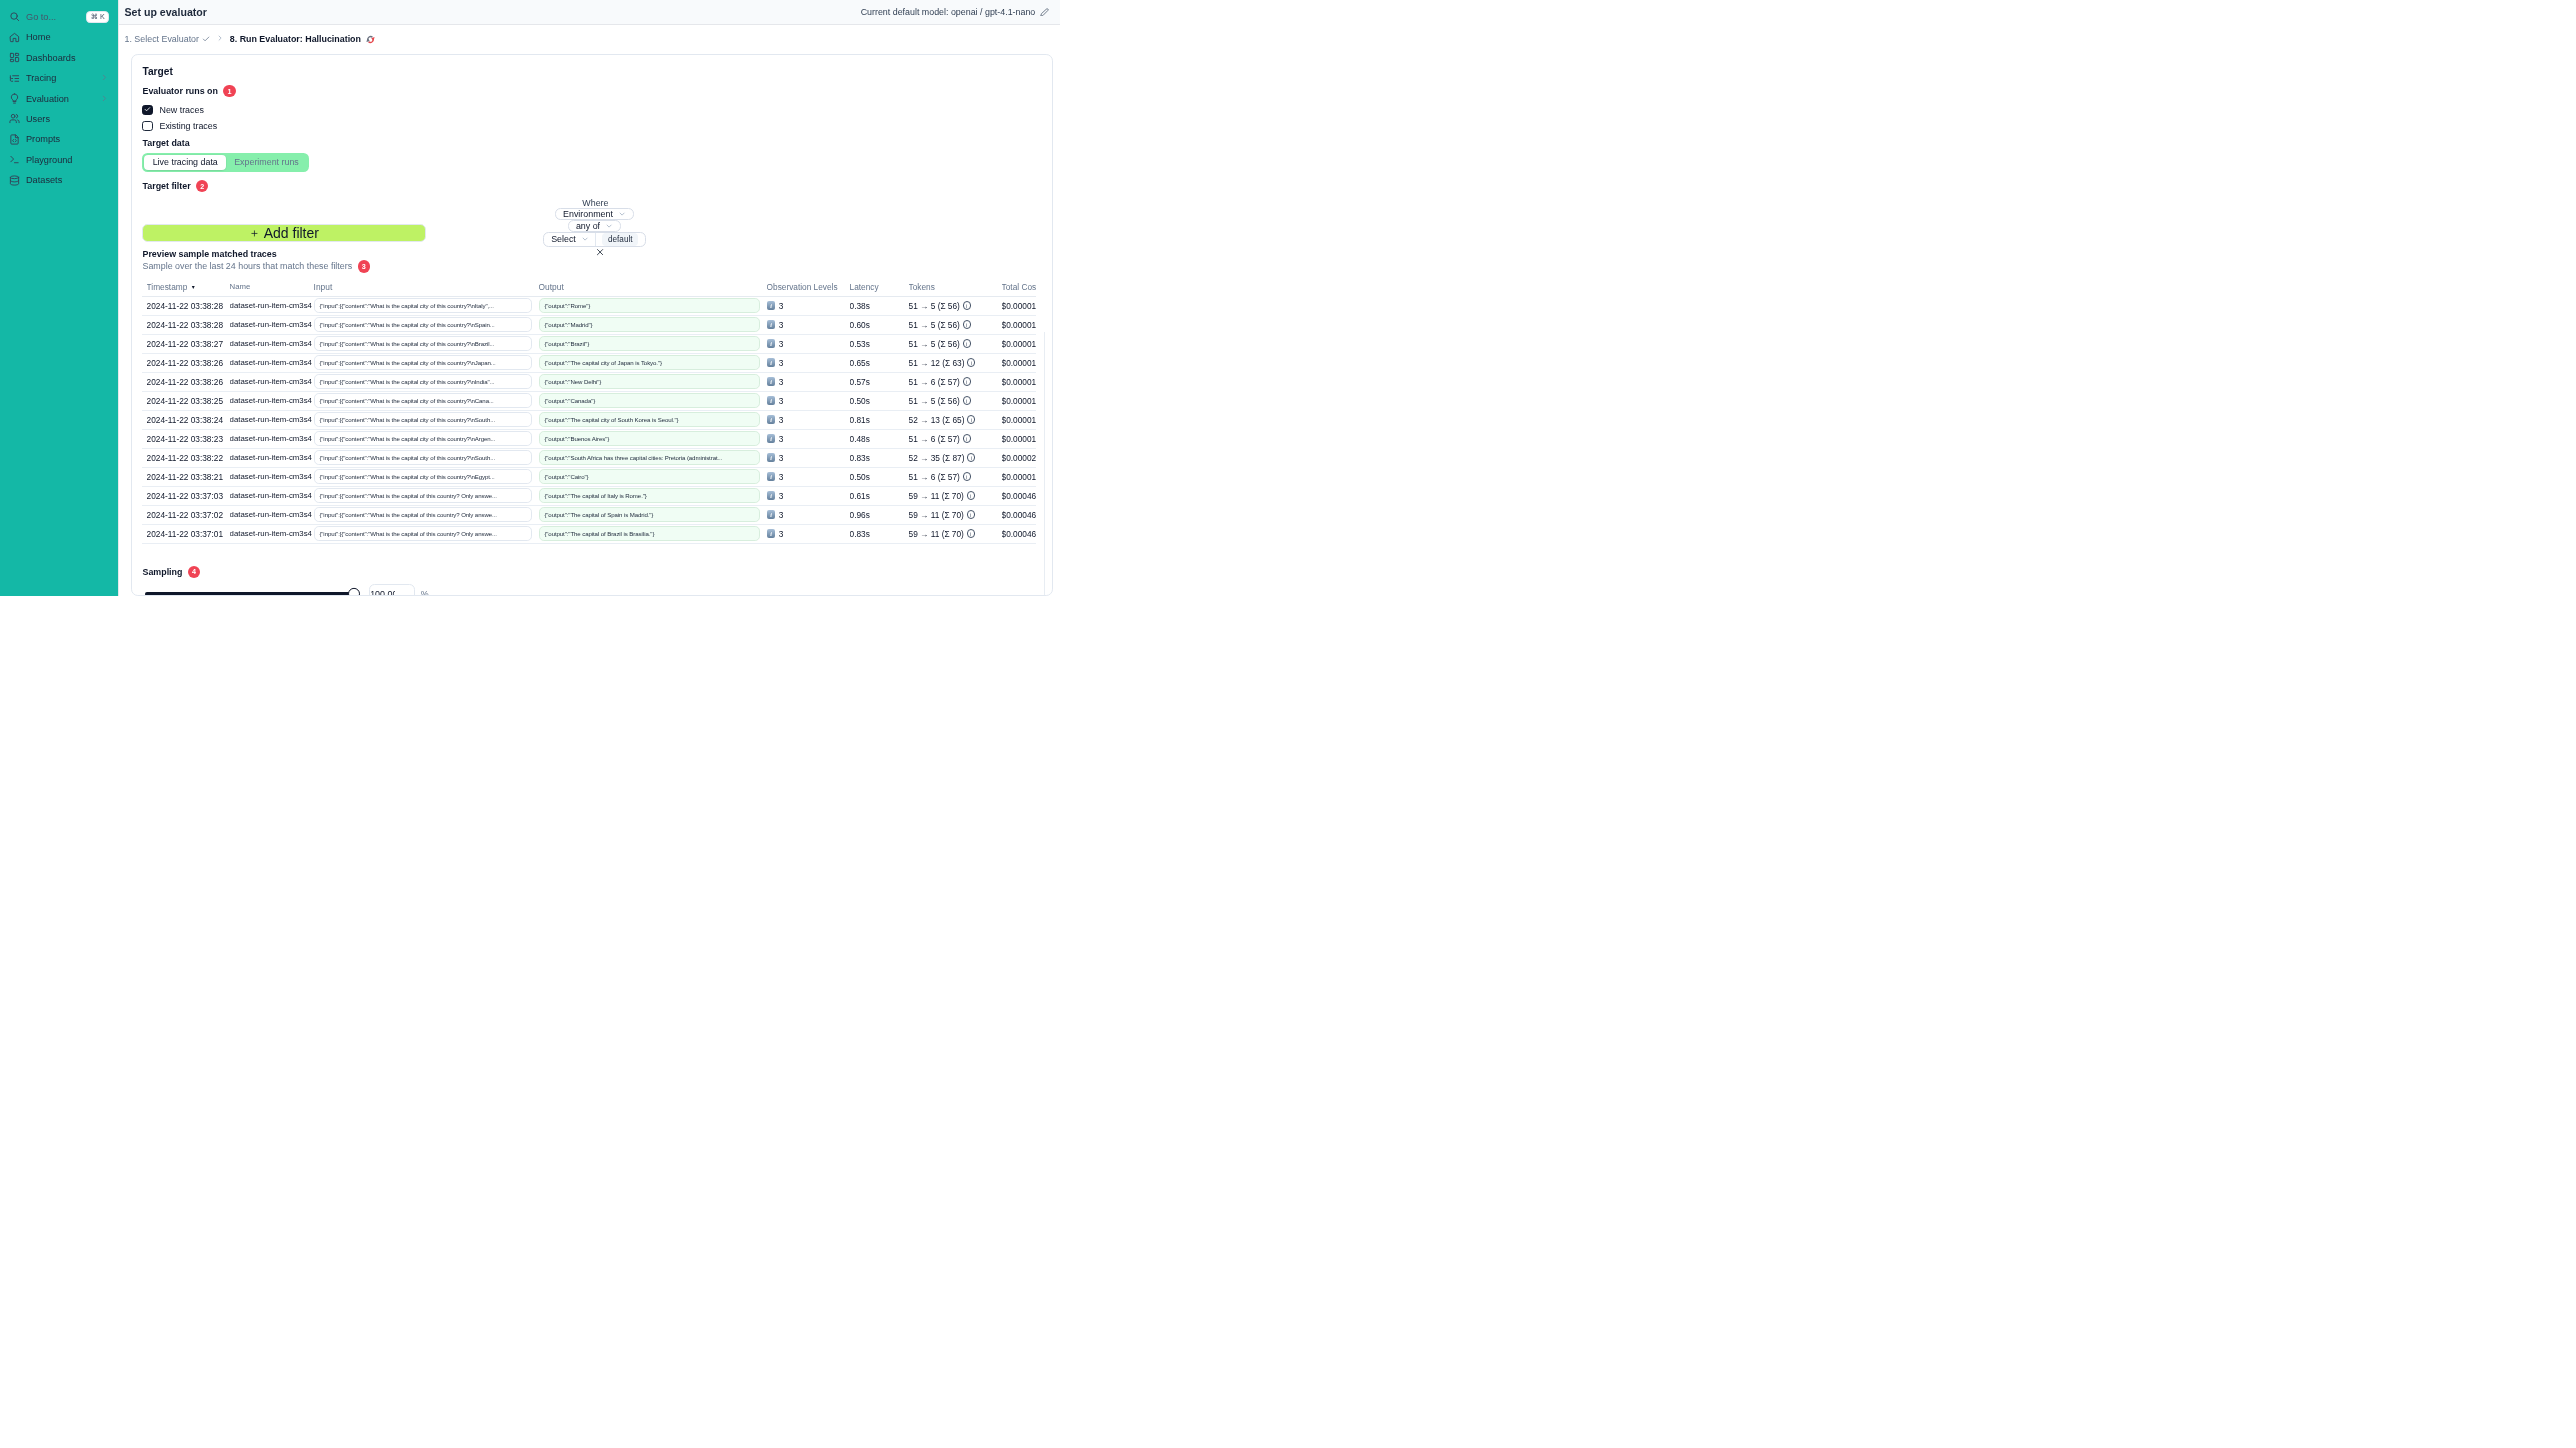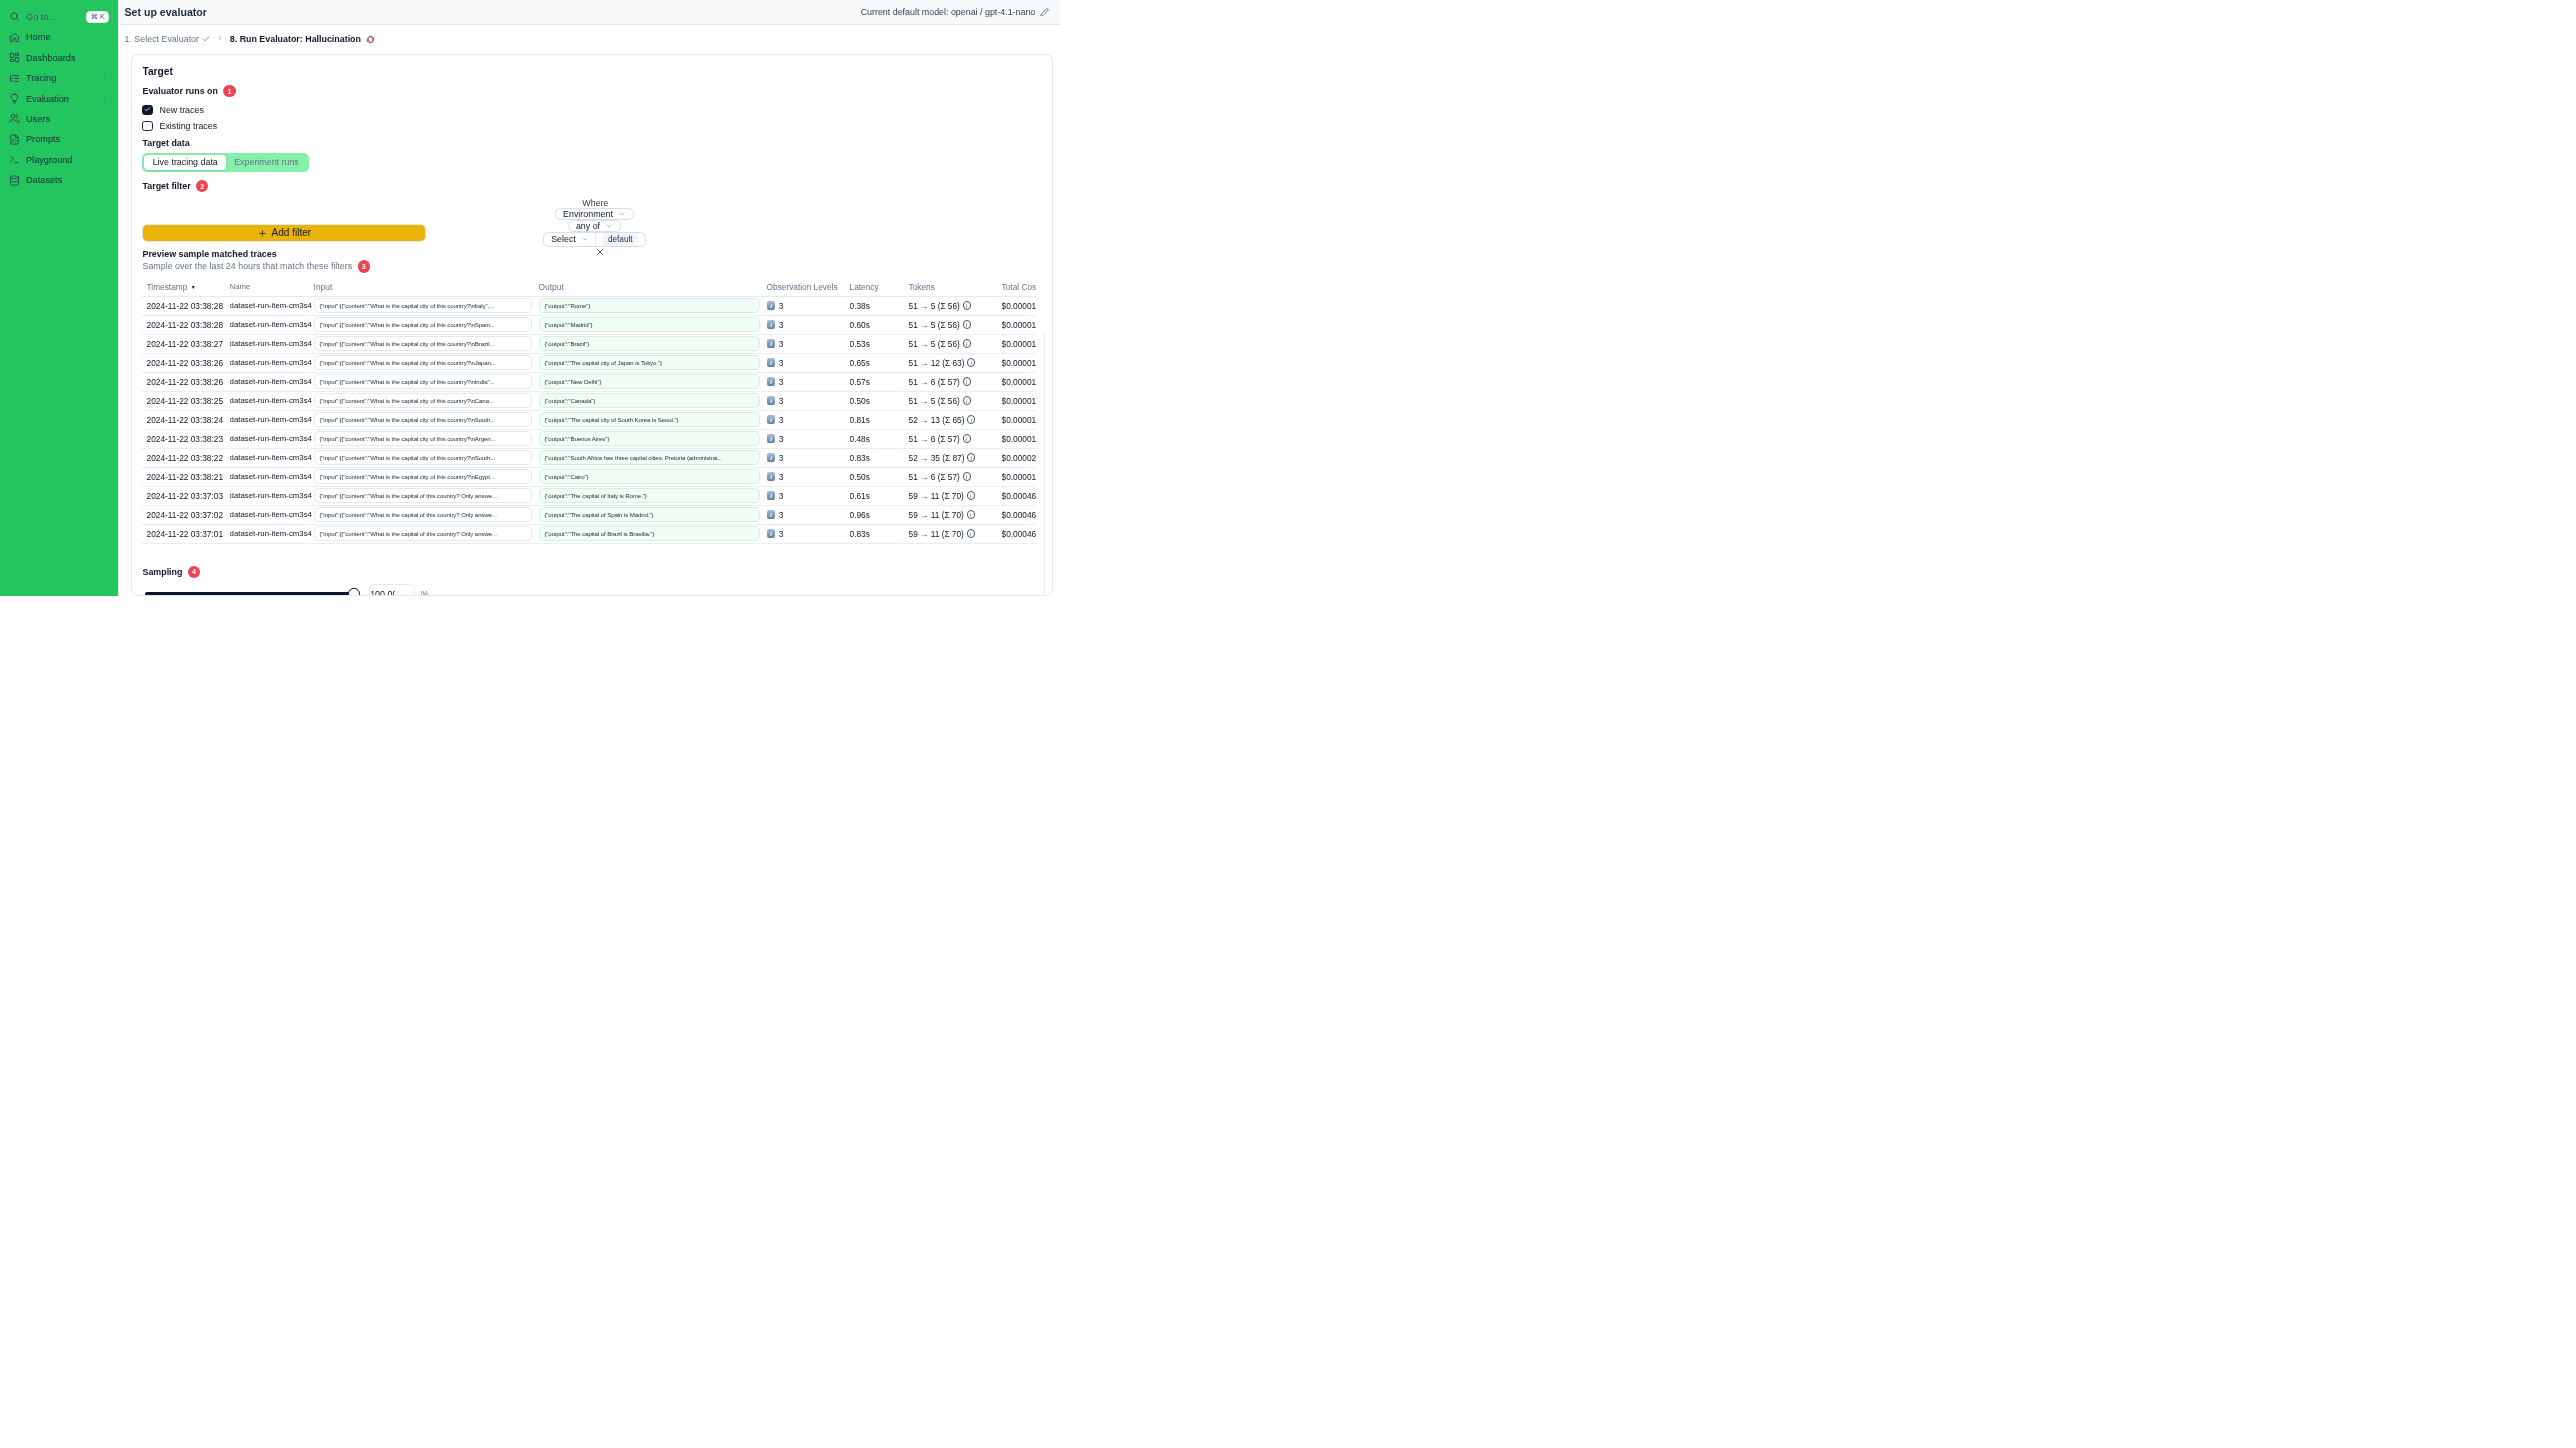--- a/index.html
+++ b/index.html
@@ -1,21 +1,21 @@
 <!DOCTYPE html>
 <html style="font-size:11px"><head>
 <meta charset="utf-8">
 <style>
   * { margin:0; padding:0; box-sizing:border-box; }
   html,body { width:1060px; height:596px; overflow:hidden; background:#fff;
               font-family:"Liberation Sans","DejaVu Sans",sans-serif; color:#0f172a; }
   .app { display:flex; width:100%; height:100%; }
 
   
-  .sidebar { width:119px; flex:0 0 119px; background:#22c55e; border-right:0.7px solid #e5e7eb; padding-top:6.8px; }
+  .sidebar { width:119px; flex:0 0 119px; background:#14b8a6; border-right:0.7px solid #e5e7eb; padding-top:6.8px; }
   .side-item { display:flex; align-items:center; gap:6.1px; height:20.4px; padding:0 8.9px; cursor:pointer; color:#334155; }
   .side-item .lbl { font-size:9.2px; color:#1e293b; }
   .side-item .lbl.muted { color:#475569; }
   .side-item svg { width:11px; height:11px; stroke:#334155; stroke-width:2; fill:none; stroke-linecap:round; stroke-linejoin:round; flex:0 0 auto; }
   .side-item .chev { margin-left:auto; }
   .side-item .chev svg { width:8.9px; height:8.9px; stroke:#64748b; }
   .kbd { margin-left:auto; border:0.7px solid #e2e8f0; border-radius:4.1px; padding:0.7px 3.4px; font-size:7.2px; color:#475569; background:#fff; }
 
   
   .main { flex:1 1 auto; display:flex; flex-direction:column; min-width:0; }
@@ -59,22 +59,22 @@
   .where { font-size:8.9px; color:#334155; width:30px; }
   .dd { display:inline-flex; align-items:center; gap:5px; height:20.4px; border:0.7px solid #d8dee8; border-radius:5.5px;
         background:#fff; padding:0 6.8px; font-size:8.9px; color:#0f172a; cursor:pointer; margin-right:5.5px; }
   .dd svg { width:8.2px; height:8.2px; stroke:#94a3b8; stroke-width:2; fill:none; stroke-linecap:round; stroke-linejoin:round; }
   .dd .vr { width:0.7px; height:12.3px; background:#e2e8f0; margin:0 1.4px; }
   .chip { background:#f1f5f9; border-radius:4.1px; padding:2px 5.5px; font-size:8.2px; color:#1e293b; }
   .xbtn { background:none; border:none; cursor:pointer; margin-left:5.5px; display:flex; align-items:center; }
   .xbtn svg { width:10.2px; height:10.2px; stroke:#1f2937; stroke-width:2; fill:none; stroke-linecap:round; }
 
   .add-filter { display:flex; align-items:center; justify-content:center; gap:4.8px; margin-top:5.5px;
-                width:284px; height:18.4px; border:0.7px solid #e2e8f0; border-radius:5.5px; background:#eab308;
-                font-size:10px; color:#0f172a; cursor:pointer; font-family:inherit; }
+                width:284px; height:18.4px; border:0.7px solid #e2e8f0; border-radius:5.5px; background:#bef264;
+                font-size:14px; color:#0f172a; cursor:pointer; font-family:inherit; }
   .add-filter svg { width:8.9px; height:8.9px; stroke:#0f172a; stroke-width:2; fill:none; stroke-linecap:round; }
 
   .prev-title { margin-top:6.8px; font-size:8.9px; font-weight:700; color:#0f172a; }
   .prev-sub { margin-top:1.4px; display:flex; align-items:center; font-size:8.9px; color:#64748b; }
 
   
   .table { width:894px; overflow:hidden; margin-top:5.5px; }
   .thead, .trow { display:flex; align-items:center; padding-left:4.1px; width:894px; }
   .thead { height:18.4px; border-bottom:0.7px solid #e5eaf0; }
   .th { font-size:8.4px; color:#64748b; font-weight:400; }

